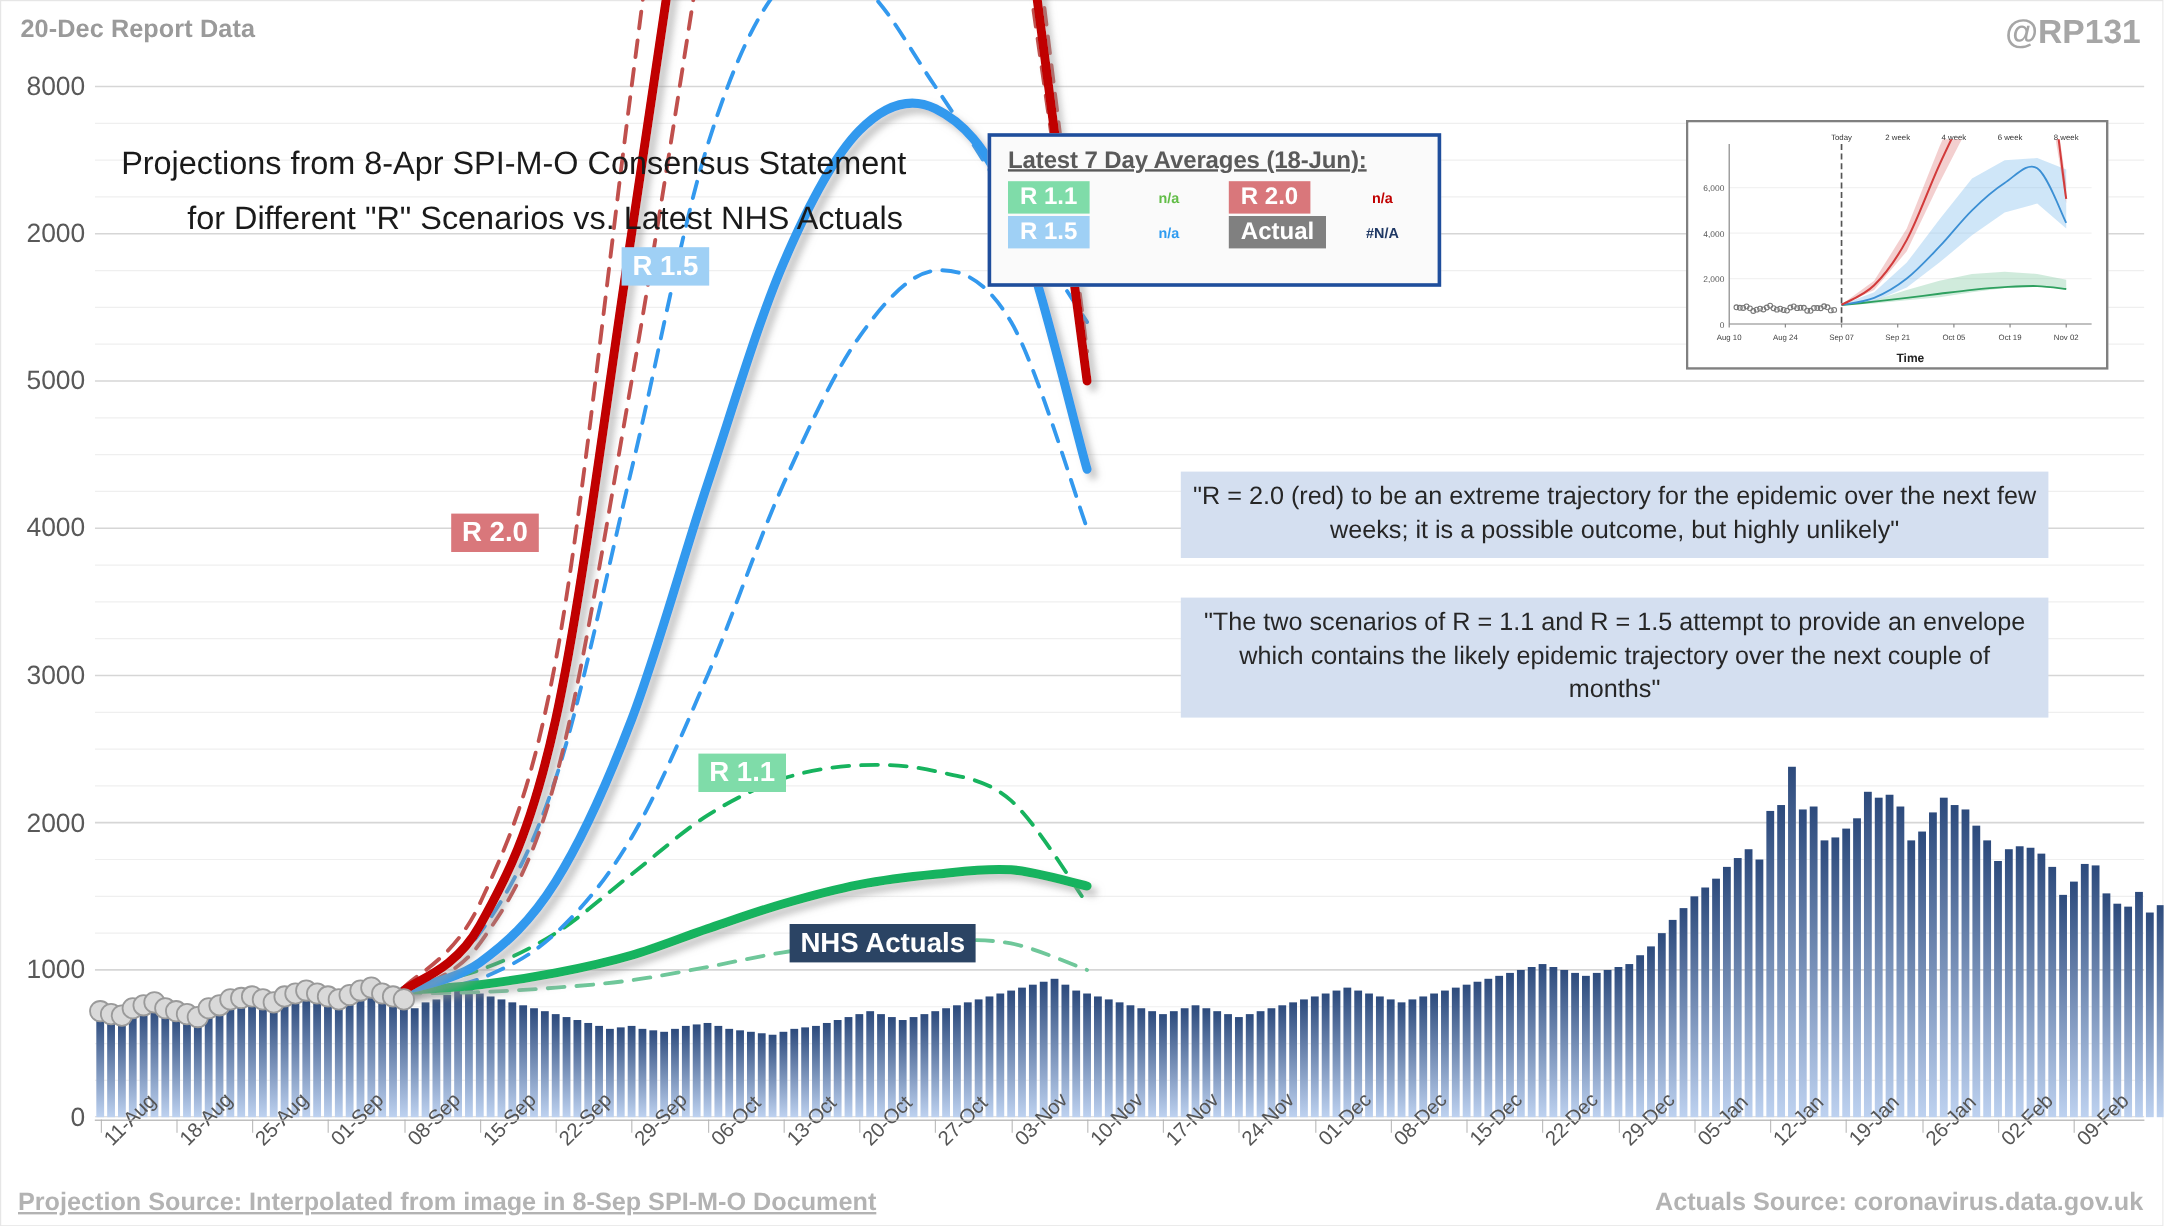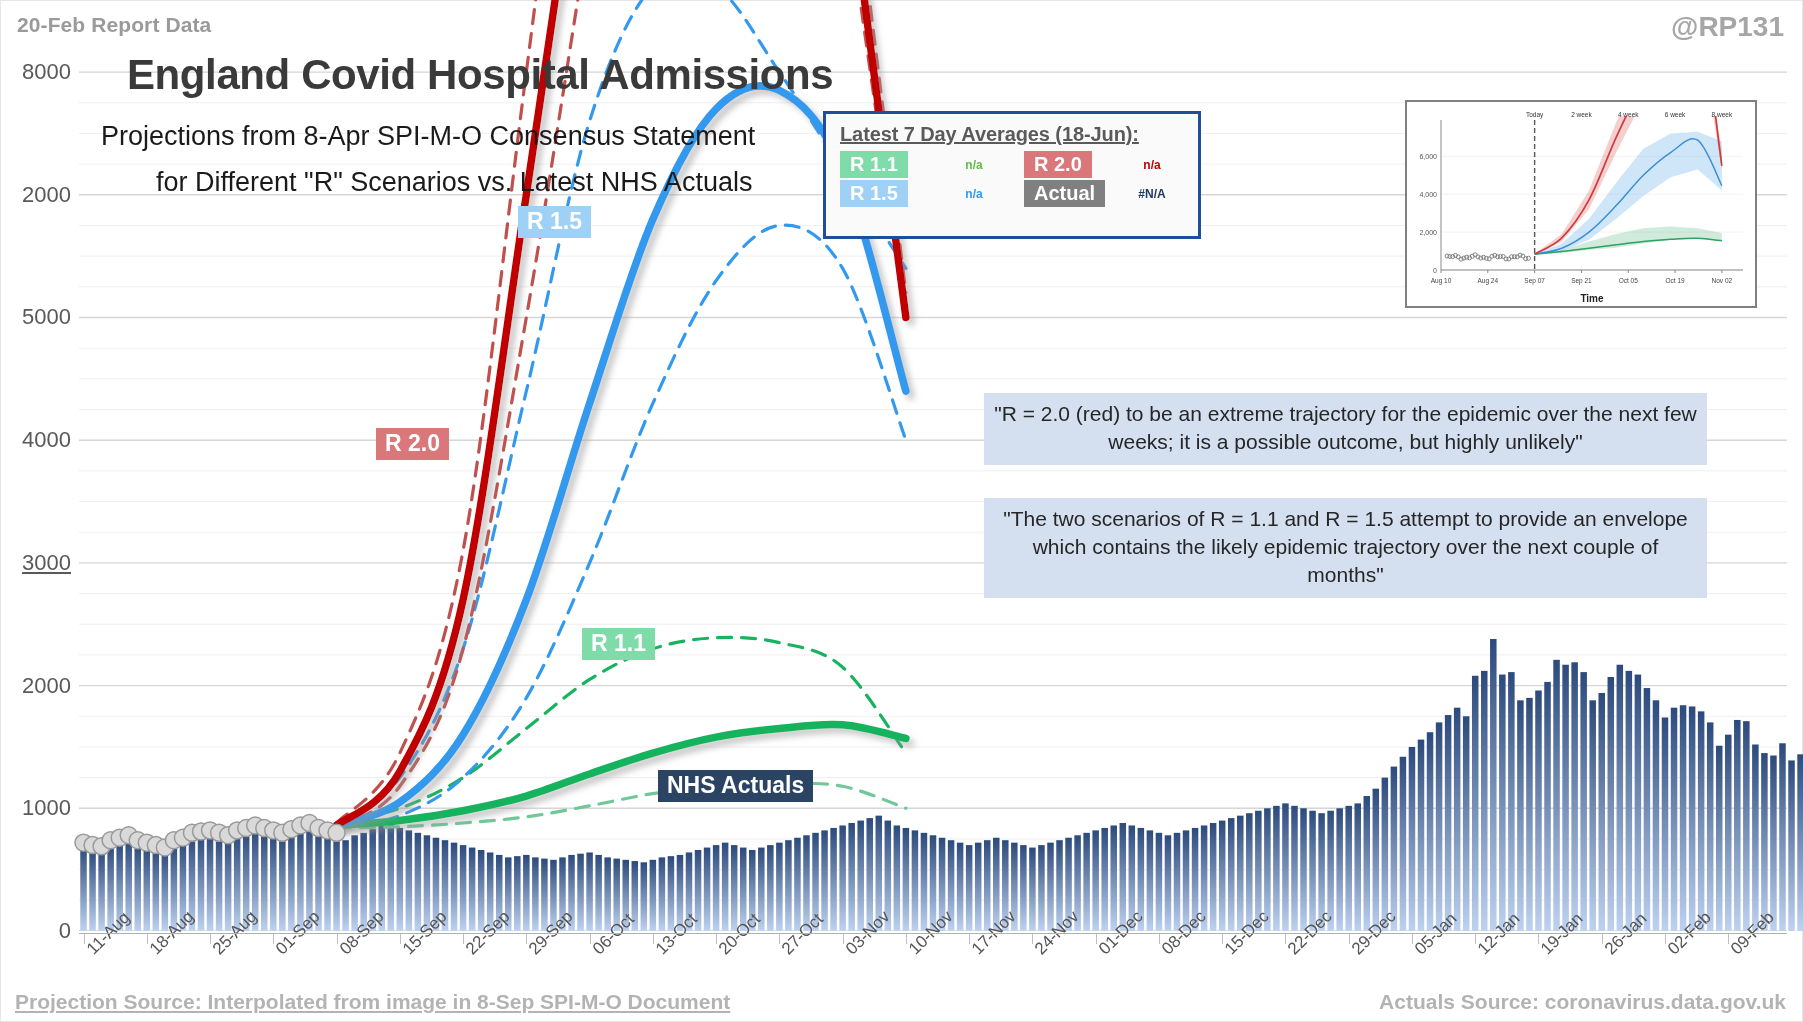--- a/index.html
+++ b/index.html
@@ -72,28 +72,28 @@
   
   .foot{position:absolute;bottom:7px;font-size:21px;font-weight:bold;color:#b3b3b3;white-space:nowrap;}
   .foot.l{left:14px;text-decoration:underline;}
   .foot.r{right:16px;}
 </style>
 </head>
 <body>
 
 <div id="frame">
 
-  <div class="hdr-left">20-Feb Report Data</div>
+  <div class="hdr-left">20-Dec Report Data</div>
   <div class="hdr-right">@RP131</div>
 
   <div id="yaxis">
       <div class="ylab" style="top: 908px;">0</div>
       <div class="ylab" style="top: 785.297px;">1000</div>
       <div class="ylab" style="top: 662.595px;">2000</div>
-      <div class="ylab" style="top: 539.892px; text-decoration: underline;">3000</div>
+      <div class="ylab" style="top: 539.892px;">3000</div>
       <div class="ylab" style="top: 417.189px; text-align: right;">4000</div>
       <div class="ylab" style="top: 294.486px;">5000</div>
       <div class="ylab" style="top: 171.784px;">2000</div>
       <div class="ylab" style="top: 49.0811px;">8000</div>
     </div>
 
   <div id="plot">
     <svg id="gridsvg" viewBox="0 0 1708 908" preserveAspectRatio="none">
         <line x1="0" x2="1708" y1="908" y2="908" stroke="#d6d6d6" stroke-width="1.4"></line>
         <line x1="0" x2="1708" y1="877.3243243243244" y2="877.3243243243244" stroke="#efefef" stroke-width="1"></line>
@@ -430,21 +430,20 @@
       <div class="xlab" style="left: 1458.48px;">19-Jan</div>
       <div style="position: absolute; top: 0px; width: 1px; height: 11px; background: rgb(191, 191, 191); left: 1522.74px;"></div>
       <div class="xlab" style="left: 1521.74px;">26-Jan</div>
       <div style="position: absolute; top: 0px; width: 1px; height: 11px; background: rgb(191, 191, 191); left: 1586px;"></div>
       <div class="xlab" style="left: 1585px;">02-Feb</div>
       <div style="position: absolute; top: 0px; width: 1px; height: 11px; background: rgb(191, 191, 191); left: 1649.26px;"></div>
       <div class="xlab" style="left: 1648.26px;">09-Feb</div>
       <div style="position: absolute; left: 0px; top: 0px; width: 1708px; height: 1px; background: rgb(176, 176, 176);"></div>
     </div>
 
-  <div class="title">England Covid Hospital Admissions</div>
   <div class="sub1">Projections from 8-Apr SPI-M-O Consensus Statement</div>
   <div class="sub2">for Different "R" Scenarios vs. Latest NHS Actuals</div>
 
   <div class="slab r20">R 2.0</div>
   <div class="slab r15">R 1.5</div>
   <div class="slab r11">R 1.1</div>
   <div class="slab nhs">NHS Actuals</div>
 
 
   <div id="legend">

